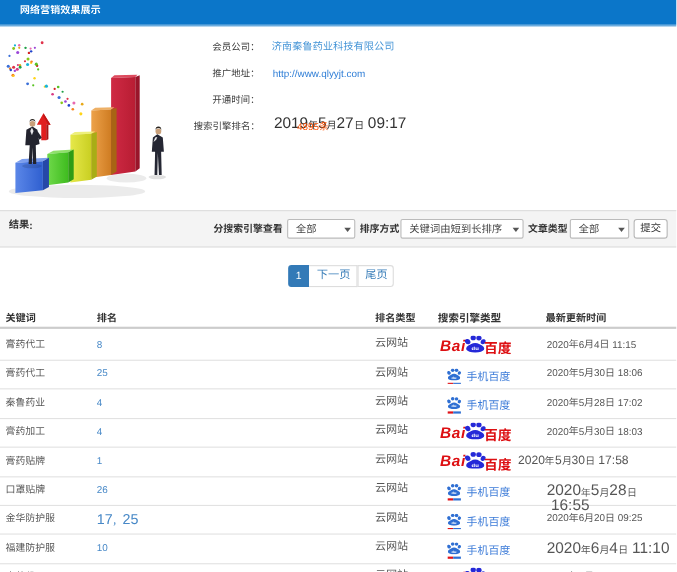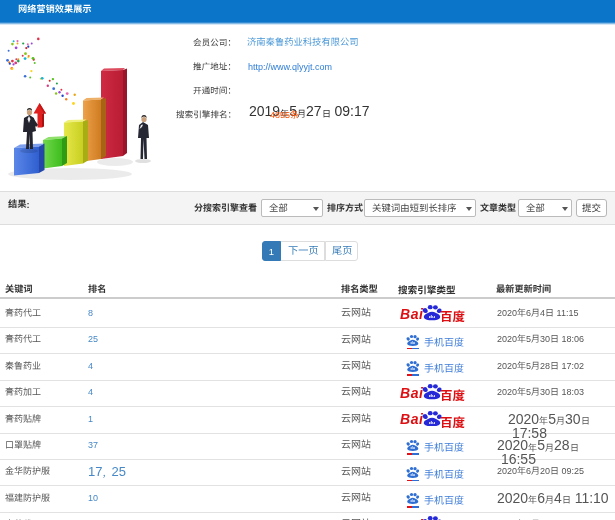--- a/index.html
+++ b/index.html
@@ -468,35 +468,35 @@
       <path d="M30 52 Q50 36 70 52 Q96 66 90 84 Q82 99 50 99 Q18 99 10 84 Q4 66 30 52Z" fill="#2529d8"></path>
       <text x="50" y="86" font-size="27" fill="#fff" text-anchor="middle" font-weight="bold" font-family="Liberation Sans">du</text>
     </svg>
     <div class="abs" style="left:40px;top:5.2px;color:#dd0f12">
       <svg class="k" style="width:25.00px;height:12.50px;display:block;" viewBox="0 -880 2000 1000">
         <use href="#b767e" x="0"></use>
         <use href="#b5ea6" x="1000"></use>
       </svg>
     </div>
   </div>
-<div style="position:absolute;left:508px;top:411.6px;height:14px;line-height:14px;font-size:14px;color:#555;font-weight:400;">2020<svg class="k" style="width:9.00px;height:9.00px;vertical-align:-0.12em;" viewBox="0 -880 1000 1000">
+<div style="position:absolute;left:471px;top:411.6px;height:14px;line-height:14px;font-size:11px;color:#555;font-weight:400;">2020<svg class="k" style="width:9.00px;height:9.00px;vertical-align:-0.12em;" viewBox="0 -880 1000 1000">
       <use href="#r5e74" x="0"></use>
     </svg>5<svg class="k" style="width:9.00px;height:9.00px;vertical-align:-0.12em;" viewBox="0 -880 1000 1000">
       <use href="#r6708" x="0"></use>
     </svg>30<svg class="k" style="width:9.00px;height:9.00px;vertical-align:-0.12em;" viewBox="0 -880 1000 1000">
       <use href="#r65e5" x="0"></use>
     </svg>&nbsp;17:58</div>
 <div class="abs" style="left:0;top:459.0px;width:615px;height:1px;background:#e2e2e2"></div>
 <div style="position:absolute;left:5px;top:438.0px;height:14px;line-height:14px;font-size:9.00px;color:#555;font-weight:400;"><svg class="k" style="width:36.00px;height:9.00px;vertical-align:-0.12em;" viewBox="0 -880 4000 1000">
       <use href="#r53e3" x="0"></use>
       <use href="#r7f69" x="1000"></use>
       <use href="#r8d34" x="2000"></use>
       <use href="#r724c" x="3000"></use>
     </svg></div>
-<div style="position:absolute;left:88px;top:438.0px;height:14px;line-height:14px;font-size:9.00px;color:#4788c7;font-weight:400;">37</div>
+<div style="position:absolute;left:88px;top:438.0px;height:14px;line-height:14px;font-size:9.00px;color:#4788c7;font-weight:400;">26</div>
 <div style="position:absolute;left:341px;top:437.0px;height:16px;line-height:16px;font-size:10.00px;color:#555;font-weight:400;"><svg class="k" style="width:30.00px;height:10.00px;vertical-align:-0.12em;" viewBox="0 -880 3000 1000">
       <use href="#r4e91" x="0"></use>
       <use href="#r7f51" x="1000"></use>
       <use href="#r7ad9" x="2000"></use>
     </svg></div>
 <div class="abs" style="left:406px;top:440.4px;width:60px;height:17px">
     <svg class="abs" style="left:0px;top:0px;width:13.5px;height:11px" viewBox="0 0 100 100" preserveAspectRatio="none">
       <ellipse cx="16" cy="36" rx="12" ry="16" transform="rotate(-16 16 36)" fill="#2f6fd3"></ellipse>
       <ellipse cx="41" cy="14" rx="12" ry="14" fill="#2f6fd3"></ellipse>
       <ellipse cx="67" cy="15" rx="12" ry="14" fill="#2f6fd3"></ellipse>

